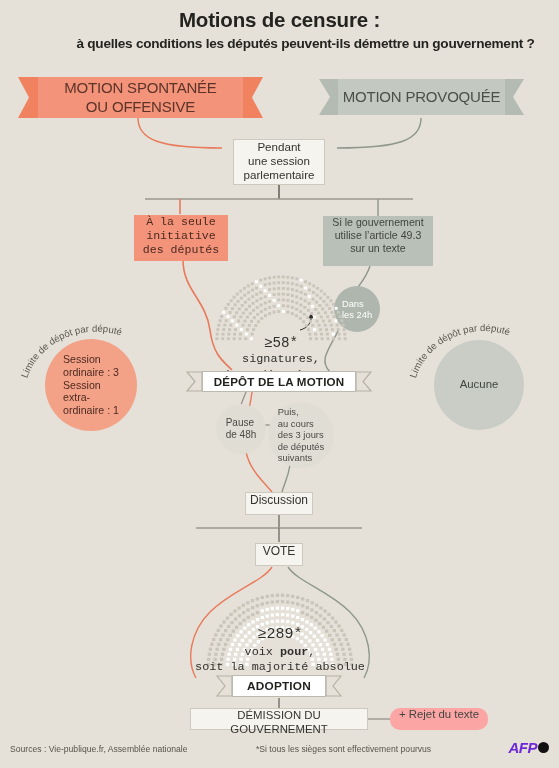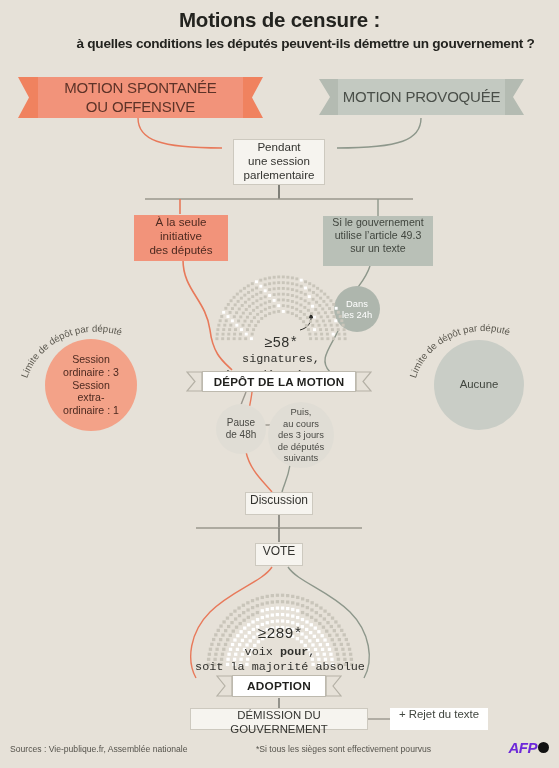--- a/index.html
+++ b/index.html
@@ -35,37 +35,37 @@
   .b-orange .body{background:#f2937a;color:#5d3328;}
   .b-gray .body{background:#c3c9c1;color:#4a4f49;}
   .tail{position:absolute;top:0;height:100%;width:22px;z-index:1;}
 
   
   .box{
     position:absolute;display:flex;justify-content:center;
     text-align:center;line-height:1.22;box-sizing:border-box;
   }
   .box-white{background:#f6f4ef;border:1px solid #cdc9bf;font-size:11.6px;color:#33332f;}
-  .box-orange{background:#f2937a;color:#4e2a20;font-size:11.6px;}
+  .box-orange{background:#f2937a;color:#4e2a20;font-size:11.6px;font-family:Liberation Mono, monospace;}
   .box-gray{background:#b9c0b7;color:#41463f;font-size:10.6px;}
-  .box-gray2{background:#ffffff;color:#41463f;font-size:11.4px;}
+  .box-gray2{background:#fca5a5;color:#41463f;font-size:11.4px;border-radius:10px;}
 
   
   .flag{position:absolute;}
   .flag .inner{
     position:relative;z-index:3;width:100%;height:100%;background:#ffffff;
     border:1px solid #bdb9ae;box-sizing:border-box;
     display:flex;align-items:center;justify-content:center;
     font-weight:bold;letter-spacing:0.2px;color:#1f1f1c;
   }
 
   
   .circ{
     position:absolute;border-radius:50%;
-    display:flex;align-items:center;justify-content:center;text-align:center;
+    display:flex;align-items:center;justify-content:center;
     line-height:1.22;
   }
   .c-orange{background:#f3a288;color:#4d2a20;}
   .c-gray-lt{background:#e0ddd5;color:#4a4a45;}
   .c-gray-md{background:#aeb6ad;color:#ffffff;}
   .c-gray-big{background:#c9cdc6;color:#41463f;}
 
   .curvetext{position:absolute;width:230px;height:130px;left:0;top:0;}
   .curvetext text{font-size:9.6px;fill:#5a574e;font-family:"Liberation Sans",sans-serif;}
 

